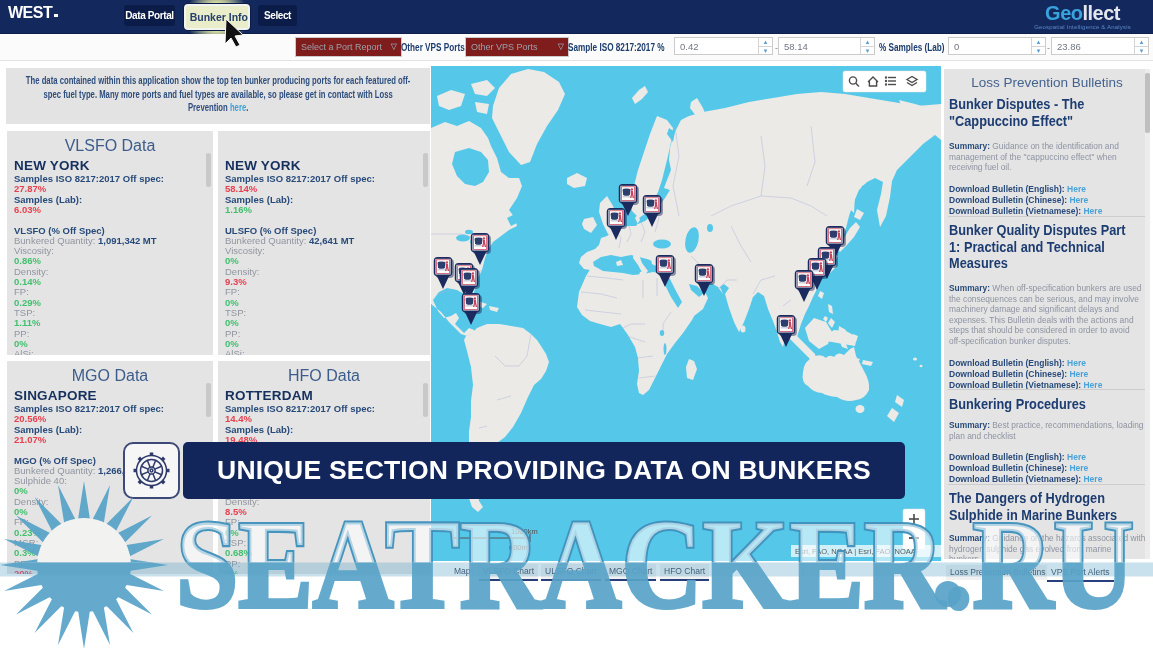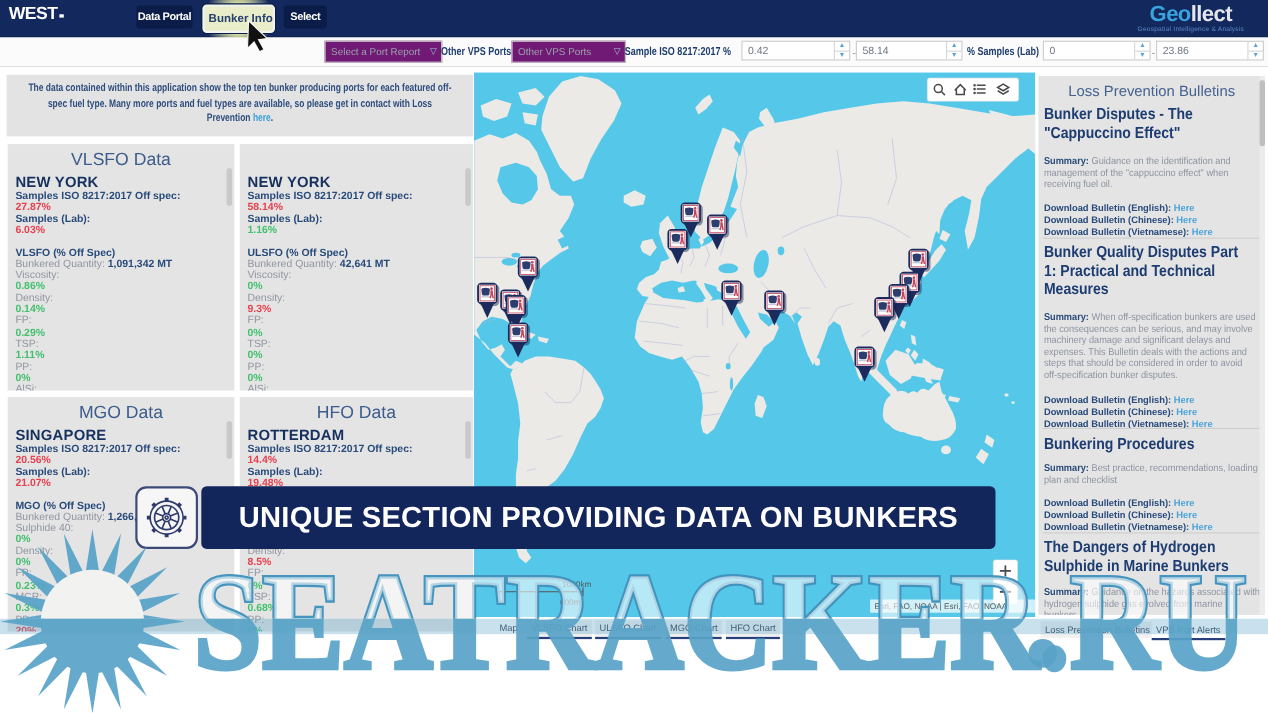--- a/index.html
+++ b/index.html
@@ -15,21 +15,21 @@
 #glow{left:186px;top:-14px;width:62px;height:62px;border-radius:50%;
  background:radial-gradient(circle,rgba(235,240,170,0.95) 30%,rgba(235,240,170,0.0) 72%);}
 #binfo{left:184px;top:4px;width:62px;height:22px;background:#e9edc9;border:2px solid #f2f4f0;
  border-radius:4px;color:#27406e;font-size:10.5px;font-weight:bold;text-align:right;line-height:22px;box-shadow:0 0 0 1px #0a1c47;}
 #geo{right:22px;top:3px;text-align:center;line-height:1;}
 #geo .g1{font-size:20px;font-weight:bold;color:#38a3dc;letter-spacing:-0.5px;}
 #geo .g2{font-size:20px;font-weight:bold;color:#e3e6ec;letter-spacing:-0.5px;}
 #geo .sub{font-size:6px;color:#5d87c8;margin-top:1px;letter-spacing:0.2px;}
 
 #tbar{left:0;top:34px;width:1153px;height:26px;background:#fbfbfb;border-bottom:1px solid #e2e2e2;}
-.sel{top:3px;height:18px;background:#701a75;border:1px solid #cbcbcb;color:#9aa1ab;
+.sel{top:3px;height:18px;background:#7f1d1d;border:1px solid #cbcbcb;color:#9aa1ab;
  font-size:9px;line-height:18px;padding-left:5px;}
 .sel .chev{position:absolute;right:4px;top:0;color:#9fc3de;font-size:8px;}
 .tlabel{top:7px;font-size:10.5px;font-weight:bold;color:#1d3d6e;transform:scaleX(0.78);transform-origin:0 0;white-space:nowrap;}
 .ninput{top:3px;height:18px;background:#fff;border:1px solid #cbcbcb;color:#707784;
  font-size:9.5px;line-height:18px;padding-left:5px;}
 .ninput{box-sizing:border-box;}
 .spin{position:absolute;right:0;top:0;width:13px;height:16px;border-left:1px solid #d5d5d5;}
 .spin i{display:block;height:8px;text-align:center;color:#5a9fd4;font-size:7px;line-height:8px;font-style:normal;}
 .spin .up{border-bottom:1px solid #d5d5d5;}
 

